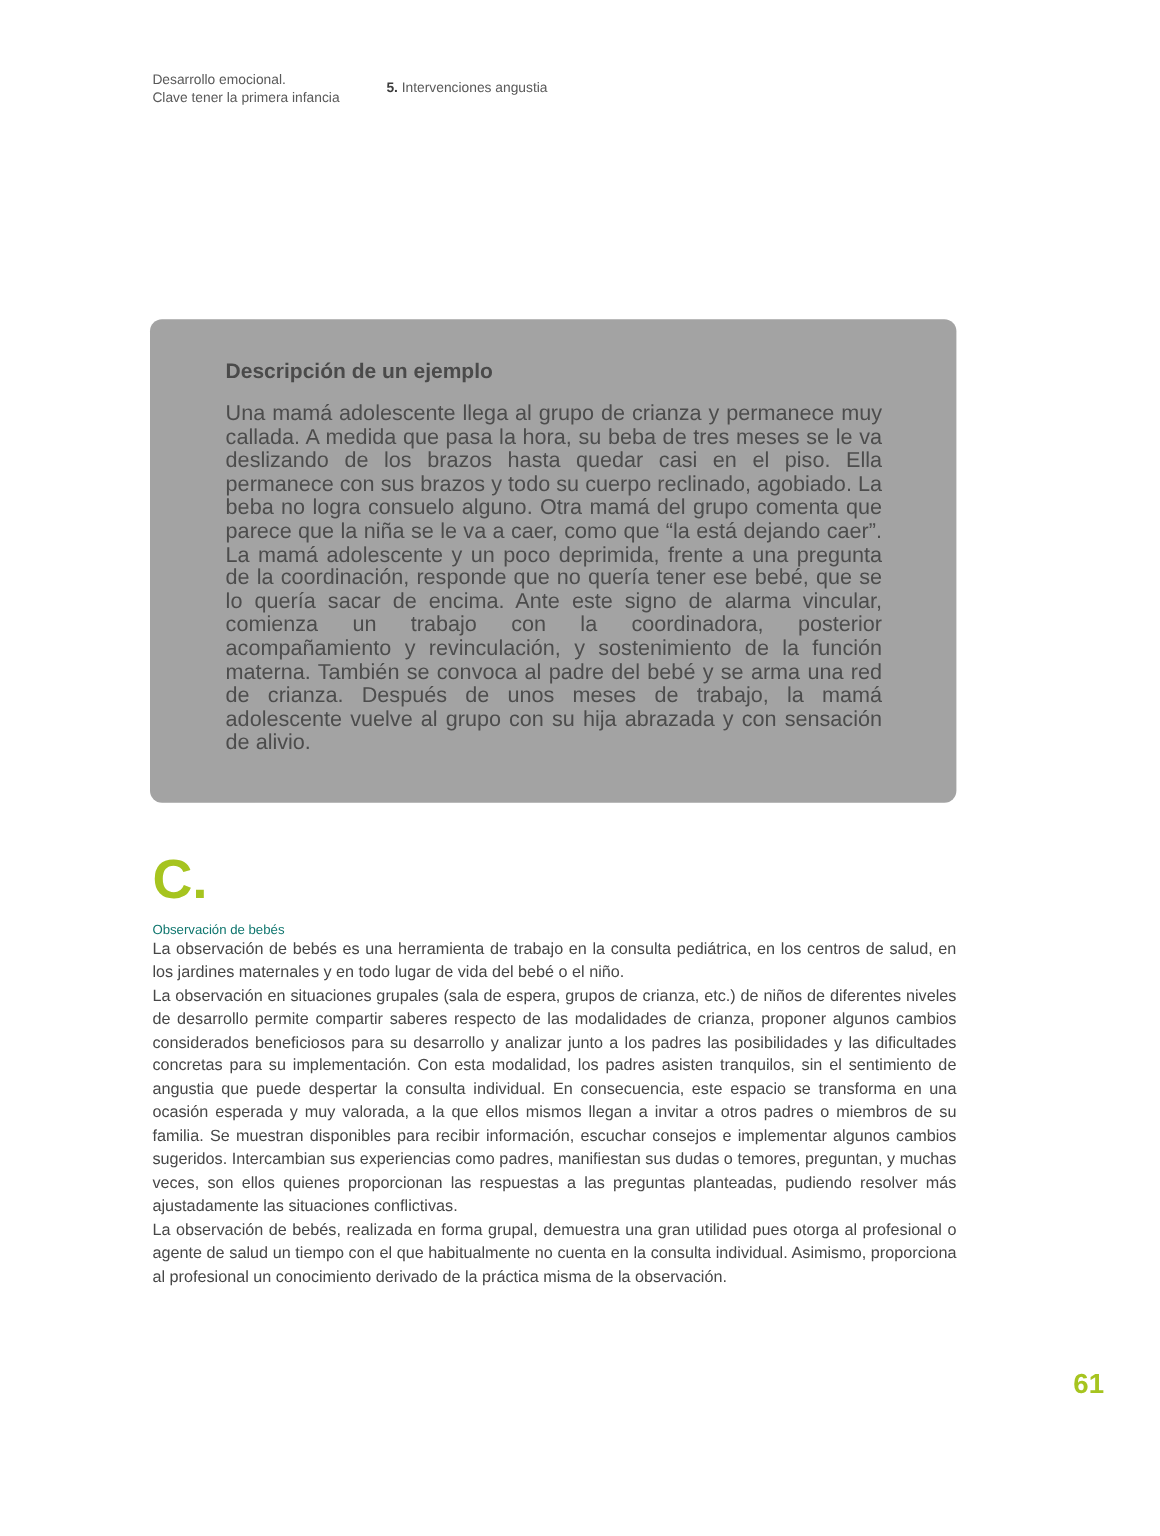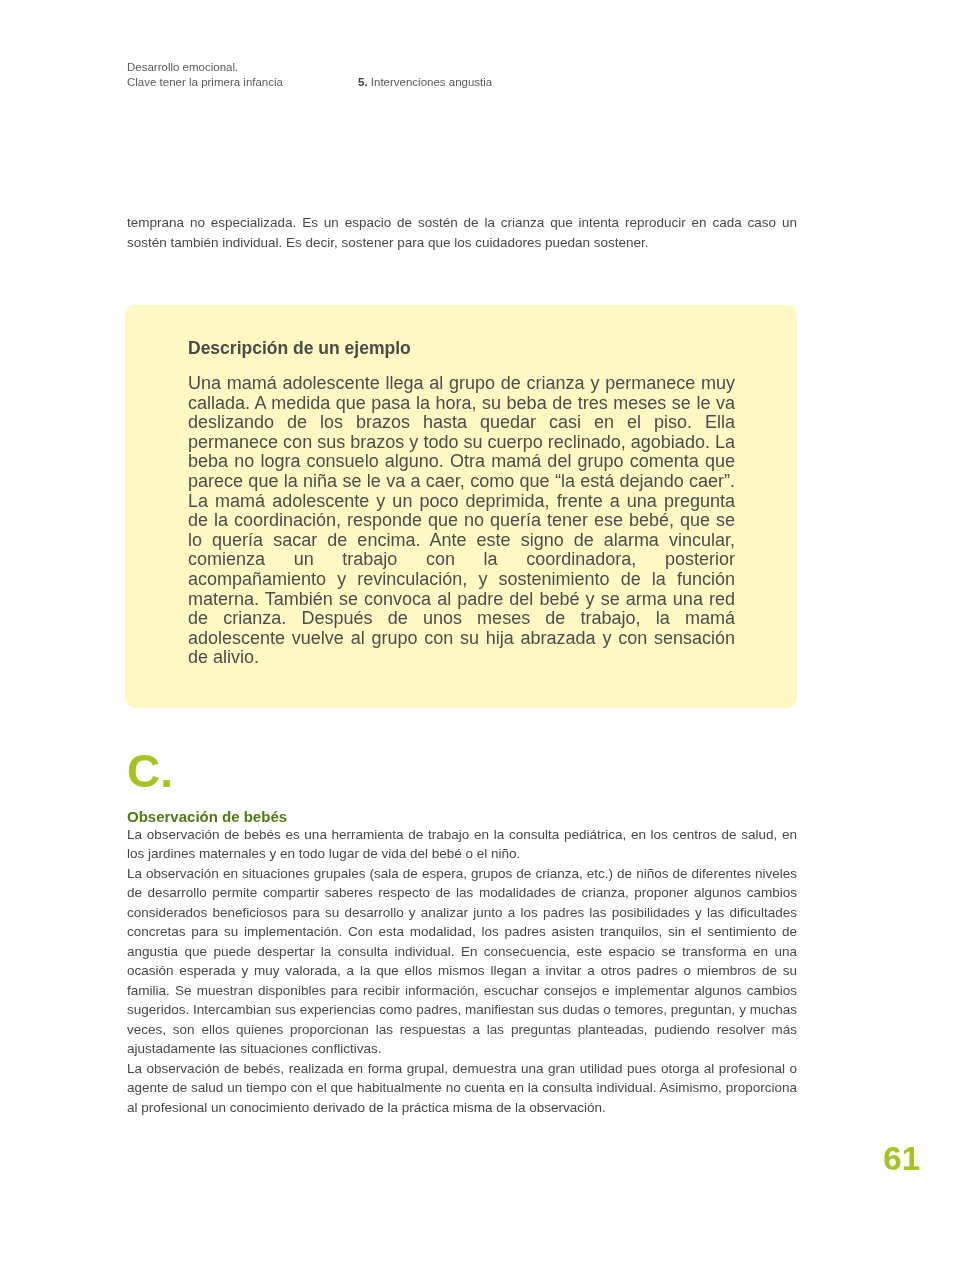--- a/index.html
+++ b/index.html
@@ -12,46 +12,45 @@
     font-family: "Liberation Sans", "DejaVu Sans", sans-serif;
     color: #424242;
     overflow: hidden;
   }
   .running-head {
     position: absolute;
     top: 60px;
     left: 127px;
     right: 127px;
     display: flex;
-    align-items: flex-end;
+    align-items: center;
     font-size: 11.5px;
     line-height: 14.5px;
     color: #595959;
-    gap: 36px;
   }
   .running-head .left-block { width: 195px; }
   .running-head .right-block { margin-left: 0; }
   .running-head .chap-num { font-weight: bold; color: #3c3c3c; }
   .content-col {
     position: absolute;
     left: 127px;
     top: 213px;
     width: 670px;
   }
   .body-par {
     font-size: 13.5px;
     line-height: 19.5px;
     text-align: justify;
     color: #474747;
   }
   .example-box {
     margin-top: 53px;
     margin-left: -2px;
     width: 672px;
-    background: #fef9c3;
+    background: #a3a3a3;
     border-radius: 10px;
     padding: 33px 62px 40px 63px;
   }
   .example-box .box-title {
     font-size: 17.5px;
     font-weight: bold;
     color: #4a4a4a;
     margin-bottom: 15px;
   }
   .example-box .box-body {
@@ -62,30 +61,30 @@
   }
   .section-letter {
     margin-top: 40px;
     font-size: 46px;
     font-weight: bold;
     color: #a6c41f;
     line-height: 1;
   }
   .section-subtitle {
     margin-top: 14px;
-    font-size: 15px;
-    font-weight: bold;
-    color: #4d7c0f;
+    font-size: 11px;
+    font-weight: normal;
+    color: #0f766e;
   }
   .section-pars .body-par { }
   .page-number {
     position: absolute;
     top: 1140px;
     right: 47px;
-    font-size: 33px;
+    font-size: 23px;
     font-weight: bold;
     color: #a6c41f;
   }
 </style>
 </head>
 <body>
 
 <div class="page">
 
   <div class="running-head">
@@ -93,21 +92,20 @@
       <div>Desarrollo emocional.</div>
       <div>Clave tener la primera infancia</div>
     </div>
     <div class="right-block">
       <span class="chap-num">5.</span><span> Intervenciones angustia</span>
     </div>
   </div>
 
   <div class="content-col">
 
-    <p class="body-par">temprana no especializada. Es un espacio de sostén de la crianza que intenta reproducir en cada caso un sostén también individual. Es decir, sostener para que los cuidadores puedan sostener.</p>
 
     <div class="example-box">
       <div class="box-title">Descripción de un ejemplo</div>
       <p class="box-body">Una mamá adolescente llega al grupo de crianza y permanece muy callada. A medida que pasa la hora, su beba de tres meses se le va deslizando de los brazos hasta quedar casi en el piso. Ella permanece con sus brazos y todo su cuerpo reclinado, agobiado. La beba no logra consuelo alguno. Otra mamá del grupo comenta que parece que la niña se le va a caer, como que “la está dejando caer”. La mamá adolescente y un poco deprimida, frente a una pregunta de la coordinación, responde que no quería tener ese bebé, que se lo quería sacar de encima. Ante este signo de alarma vincular, comienza un trabajo con la coordinadora, posterior acompañamiento y revinculación, y sostenimiento de la función materna. También se convoca al padre del bebé y se arma una red de crianza. Después de unos meses de trabajo, la mamá adolescente vuelve al grupo con su hija abrazada y con sensación de alivio.</p>
     </div>
 
     <div class="section-letter">C.</div>
     <div class="section-subtitle">Observación de bebés</div>
 
     <div class="section-pars">

